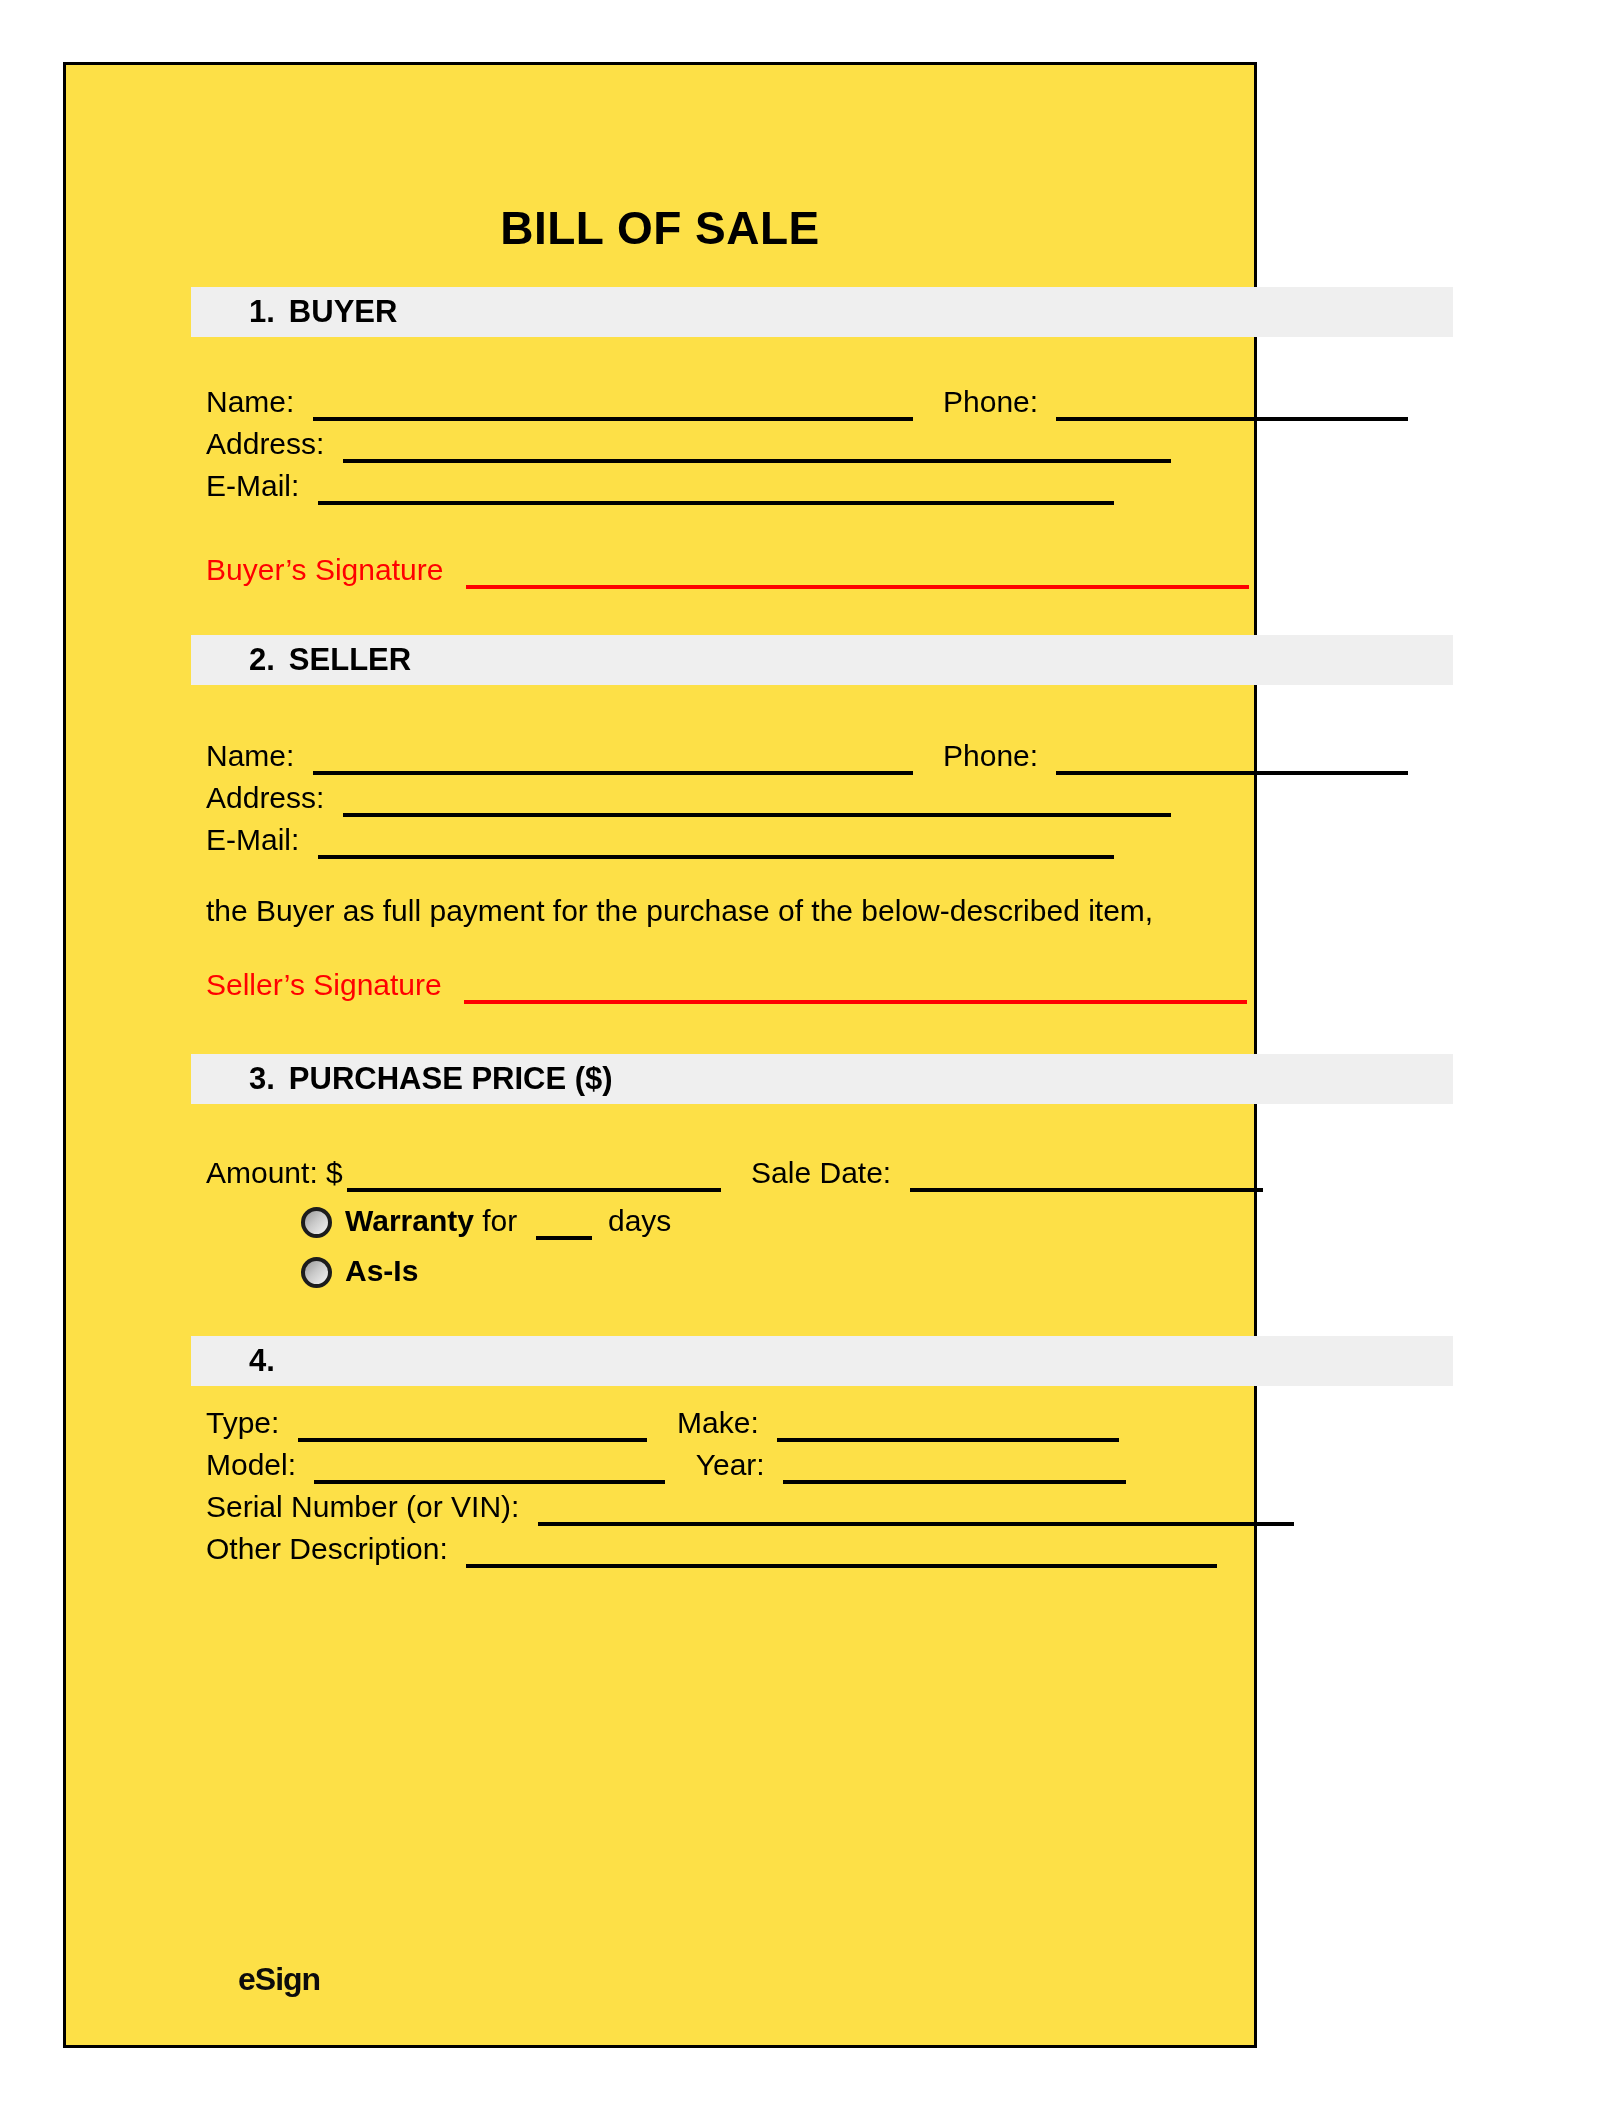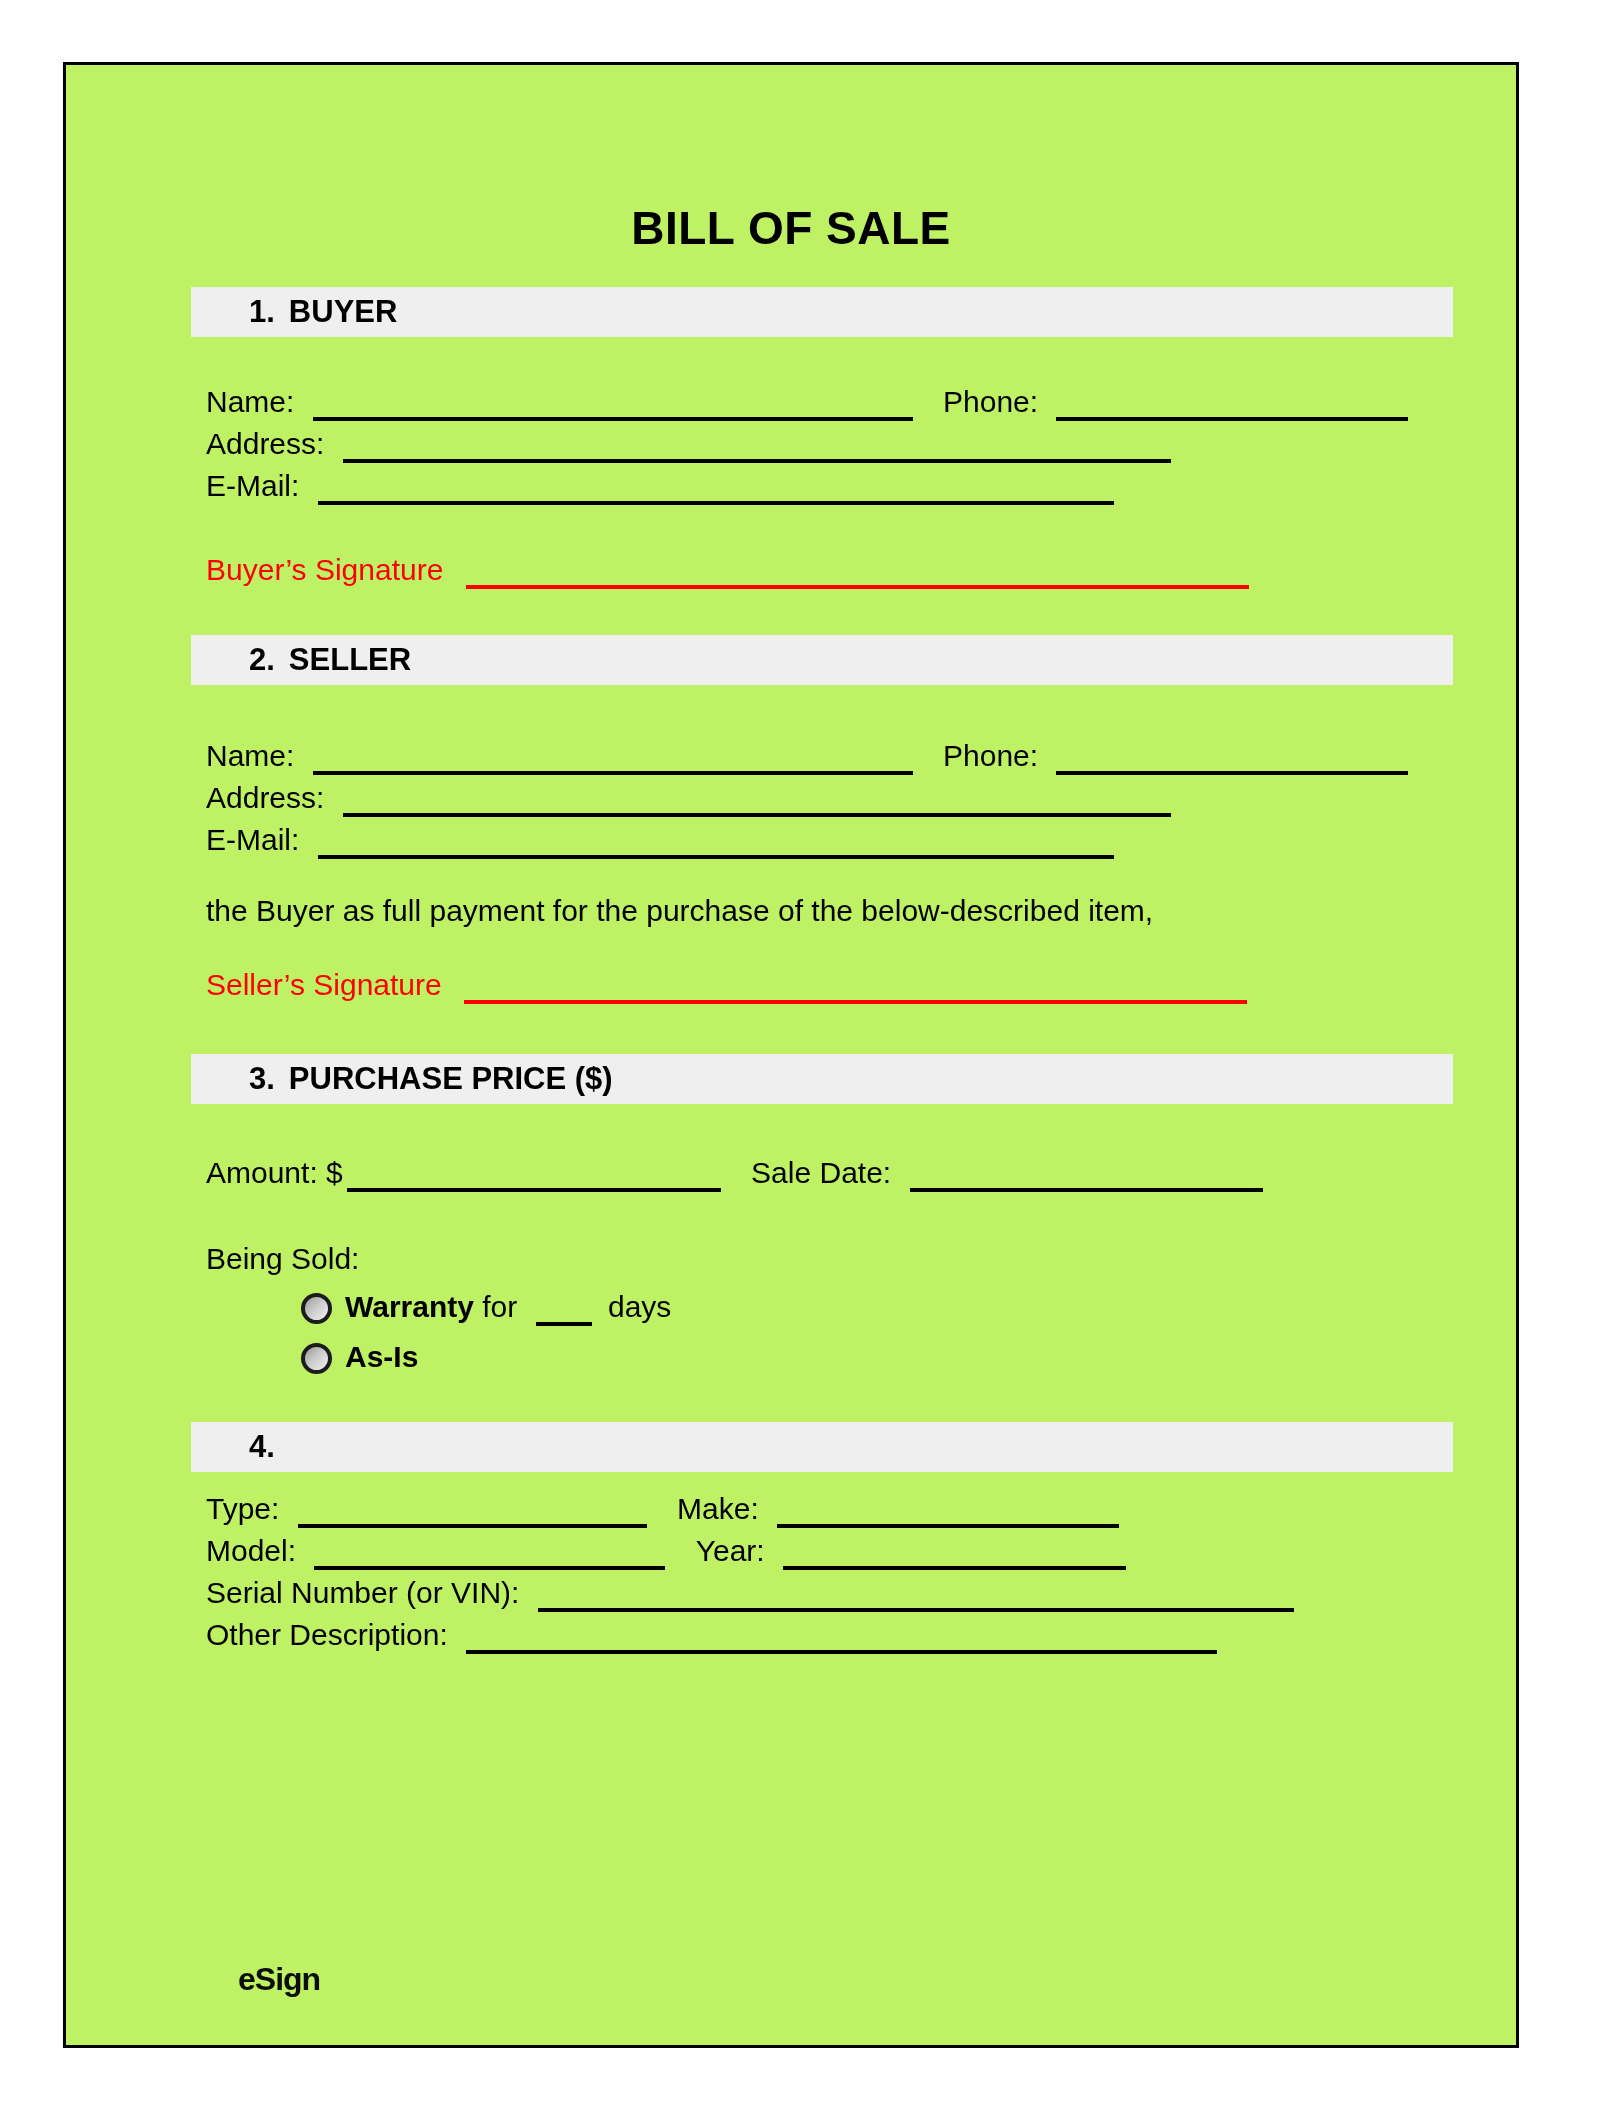--- a/index.html
+++ b/index.html
@@ -7,23 +7,23 @@
     margin: 0; padding: 0;
     background: #ffffff;
     font-family: "Liberation Sans", sans-serif;
     color: #000;
   }
   body { width: 1624px; height: 2112px; position: relative; }
 
   .page {
     position: absolute;
     left: 63px; top: 62px;
-    width: 1456px; height: 1986px;
+    width: 1194px; height: 1986px;
     border: 3px solid #000;
-    background: #bef264;
+    background: #fde047;
   }
 
   .title {
     margin: 138px 0 0 0;
     text-align: center;
     font-size: 46px;
     font-weight: bold;
     letter-spacing: 0.5px;
     line-height: 50px;
   }
@@ -209,21 +209,20 @@
     <span class="num">3.</span>
     <span class="lbl">PURCHASE PRICE ($)</span>
   </div>
 
   <div class="amount-row">
     <span class="lab">Amount: $</span><span class="fline w-amount"></span>
     <span class="lab ml">Sale Date:</span>
     <span class="fline w-sale"></span>
   </div>
 
-  <div class="being-sold">Being Sold:</div>
 
   <div class="radio-row">
     <span class="radio"></span><span class="lab bold">Warranty</span>
     <span class="lab">for</span>
     <span class="fline w-days"></span>
     <span class="lab sp">days</span>
   </div>
   <div class="radio-row">
     <span class="radio"></span><span class="lab bold">As-Is</span>
   </div>

